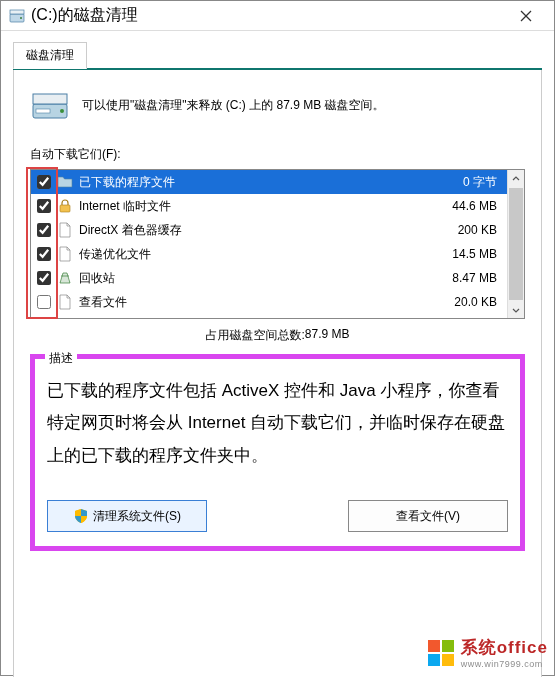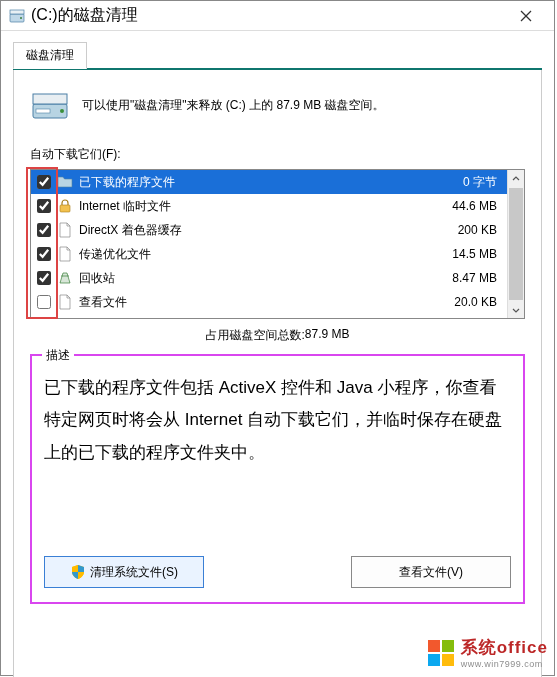--- a/index.html
+++ b/index.html
@@ -170,25 +170,25 @@
   margin: 1px;
   background: #c8c8c8;
 }
 .total-row {
   display: flex;
   justify-content: center;
   margin: 8px 2px 10px 2px;
   font-size: 12px;
 }
 .desc-group {
-  border: 2px solid #d946ef;
+  border: 5px solid #d946ef;
   padding: 16px 12px 12px 12px;
   position: relative;
   margin-top: 6px;
-  height: 250px;
+  height: 197px;
 }
 .desc-legend {
   position: absolute;
   top: -9px;
   left: 10px;
   background: #fff;
   padding: 0 4px;
   font-size: 12px;
 }
 .desc-text {

